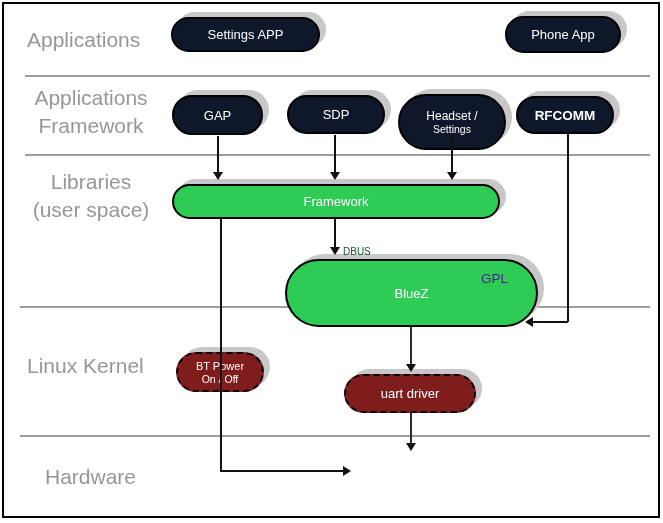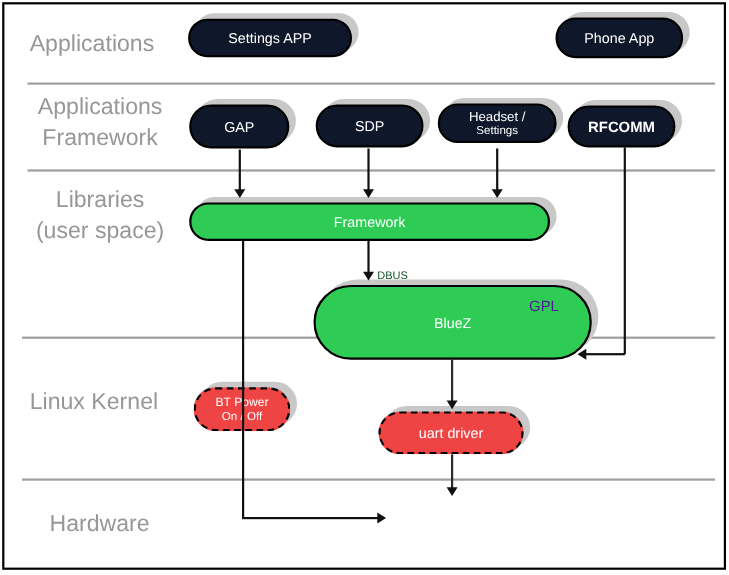--- a/index.html
+++ b/index.html
@@ -11,21 +11,21 @@
   .layer-label.center{text-align:center;}
 
   .sep{position:absolute;height:2px;background:#9e9e9e;z-index:1;}
 
   .pill{position:absolute;border:2px solid #000;border-radius:40px;
         display:flex;flex-direction:column;align-items:center;justify-content:center;
         color:#fff;text-align:center;z-index:3;
         box-shadow:6px -5px 0 0 #c8c8c8;box-sizing:border-box;}
   .pill.blue{background:#0f172a;}
   .pill.green{background:#2ecc55;}
-  .pill.red{background:#ef4444;}
+  .pill.red{background:#7f1d1d;}
   .pill.dashed{border-style:dashed;}
 
   .t13{font-size:13px;line-height:15px;}
   .t12{font-size:12px;line-height:14px;}
   .t11{font-size:11px;line-height:13px;}
   .t10{font-size:10.5px;line-height:12px;}
 
   .badge-gpl{position:absolute;right:28px;top:10px;color:#4c1d95;font-size:13.5px;}
 
   .edge{position:absolute;background:#111;z-index:4;}
@@ -72,21 +72,21 @@
   <div class="pill blue" style="left:505px;top:16px;width:116px;height:37px;">
     <span class="t13">Phone App</span>
   </div>
 
   <div class="pill blue" style="left:172px;top:95px;width:91px;height:40px;">
     <span class="t13">GAP</span>
   </div>
   <div class="pill blue" style="left:287px;top:95px;width:98px;height:39px;text-align:right;">
     <span class="t13">SDP</span>
   </div>
-  <div class="pill blue" style="left:398px;top:94px;width:108px;height:36px;">
+  <div class="pill blue" style="left:398px;top:94px;width:108px;height:56px;">
     <span class="t12">Headset /</span>
     <span class="t10">Settings</span>
   </div>
   <div class="pill blue" style="left:516px;top:96px;width:98px;height:38px;font-weight:bold;">
     <span class="t13" style="font-size:13.5px;">RFCOMM</span>
   </div>
 
   <div class="pill green" style="left:172px;top:184px;width:328px;height:35px;">
     <span class="t13">Framework</span>
   </div>

